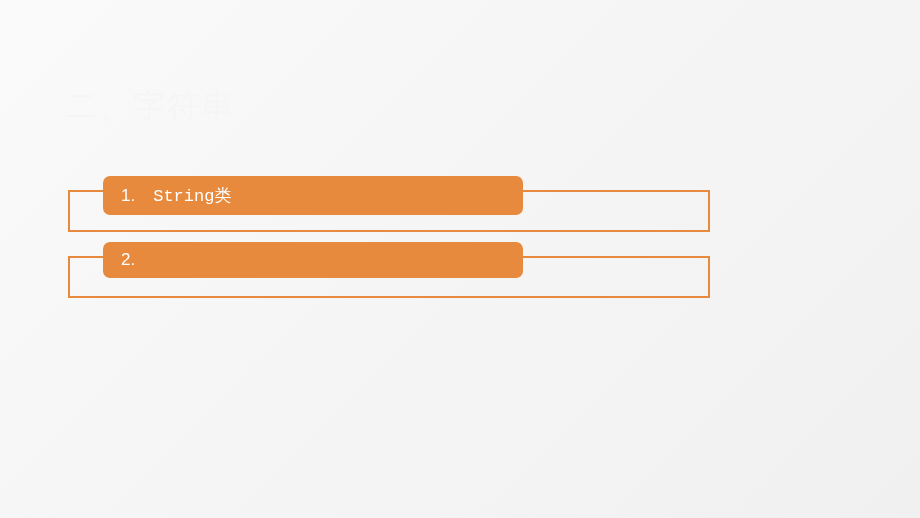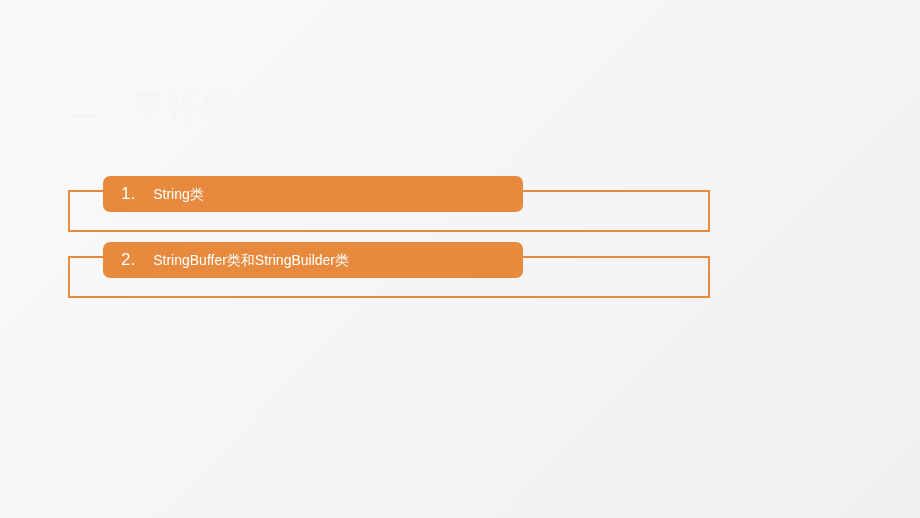--- a/index.html
+++ b/index.html
@@ -50,36 +50,36 @@
       font-size: 17px;
       width: 420px;
       display: flex;
       align-items: baseline;
     }
     .item-number {
       margin-right: 18px;
       font-size: 17px;
     }
     .item-label {
-      font-size: 14px;
+      font-size: 17px;
+      font-family: Liberation Mono, monospace;
     }
   </style>
 </head>
 <body>
 
 <div class="slide-title">二、字符串</div>
 
 <div class="content">
   <div class="item-wrapper">
     <div class="item-box"></div>
     <div class="item-pill">
       <span class="item-number">1.</span>
       <span class="item-label">String类</span>
     </div>
   </div>
   <div class="item-wrapper">
     <div class="item-box"></div>
     <div class="item-pill">
       <span class="item-number">2.</span>
-      <span class="item-label">StringBuffer类和StringBuilder类</span>
     </div>
   </div>
 </div>
 
 </body></html>

